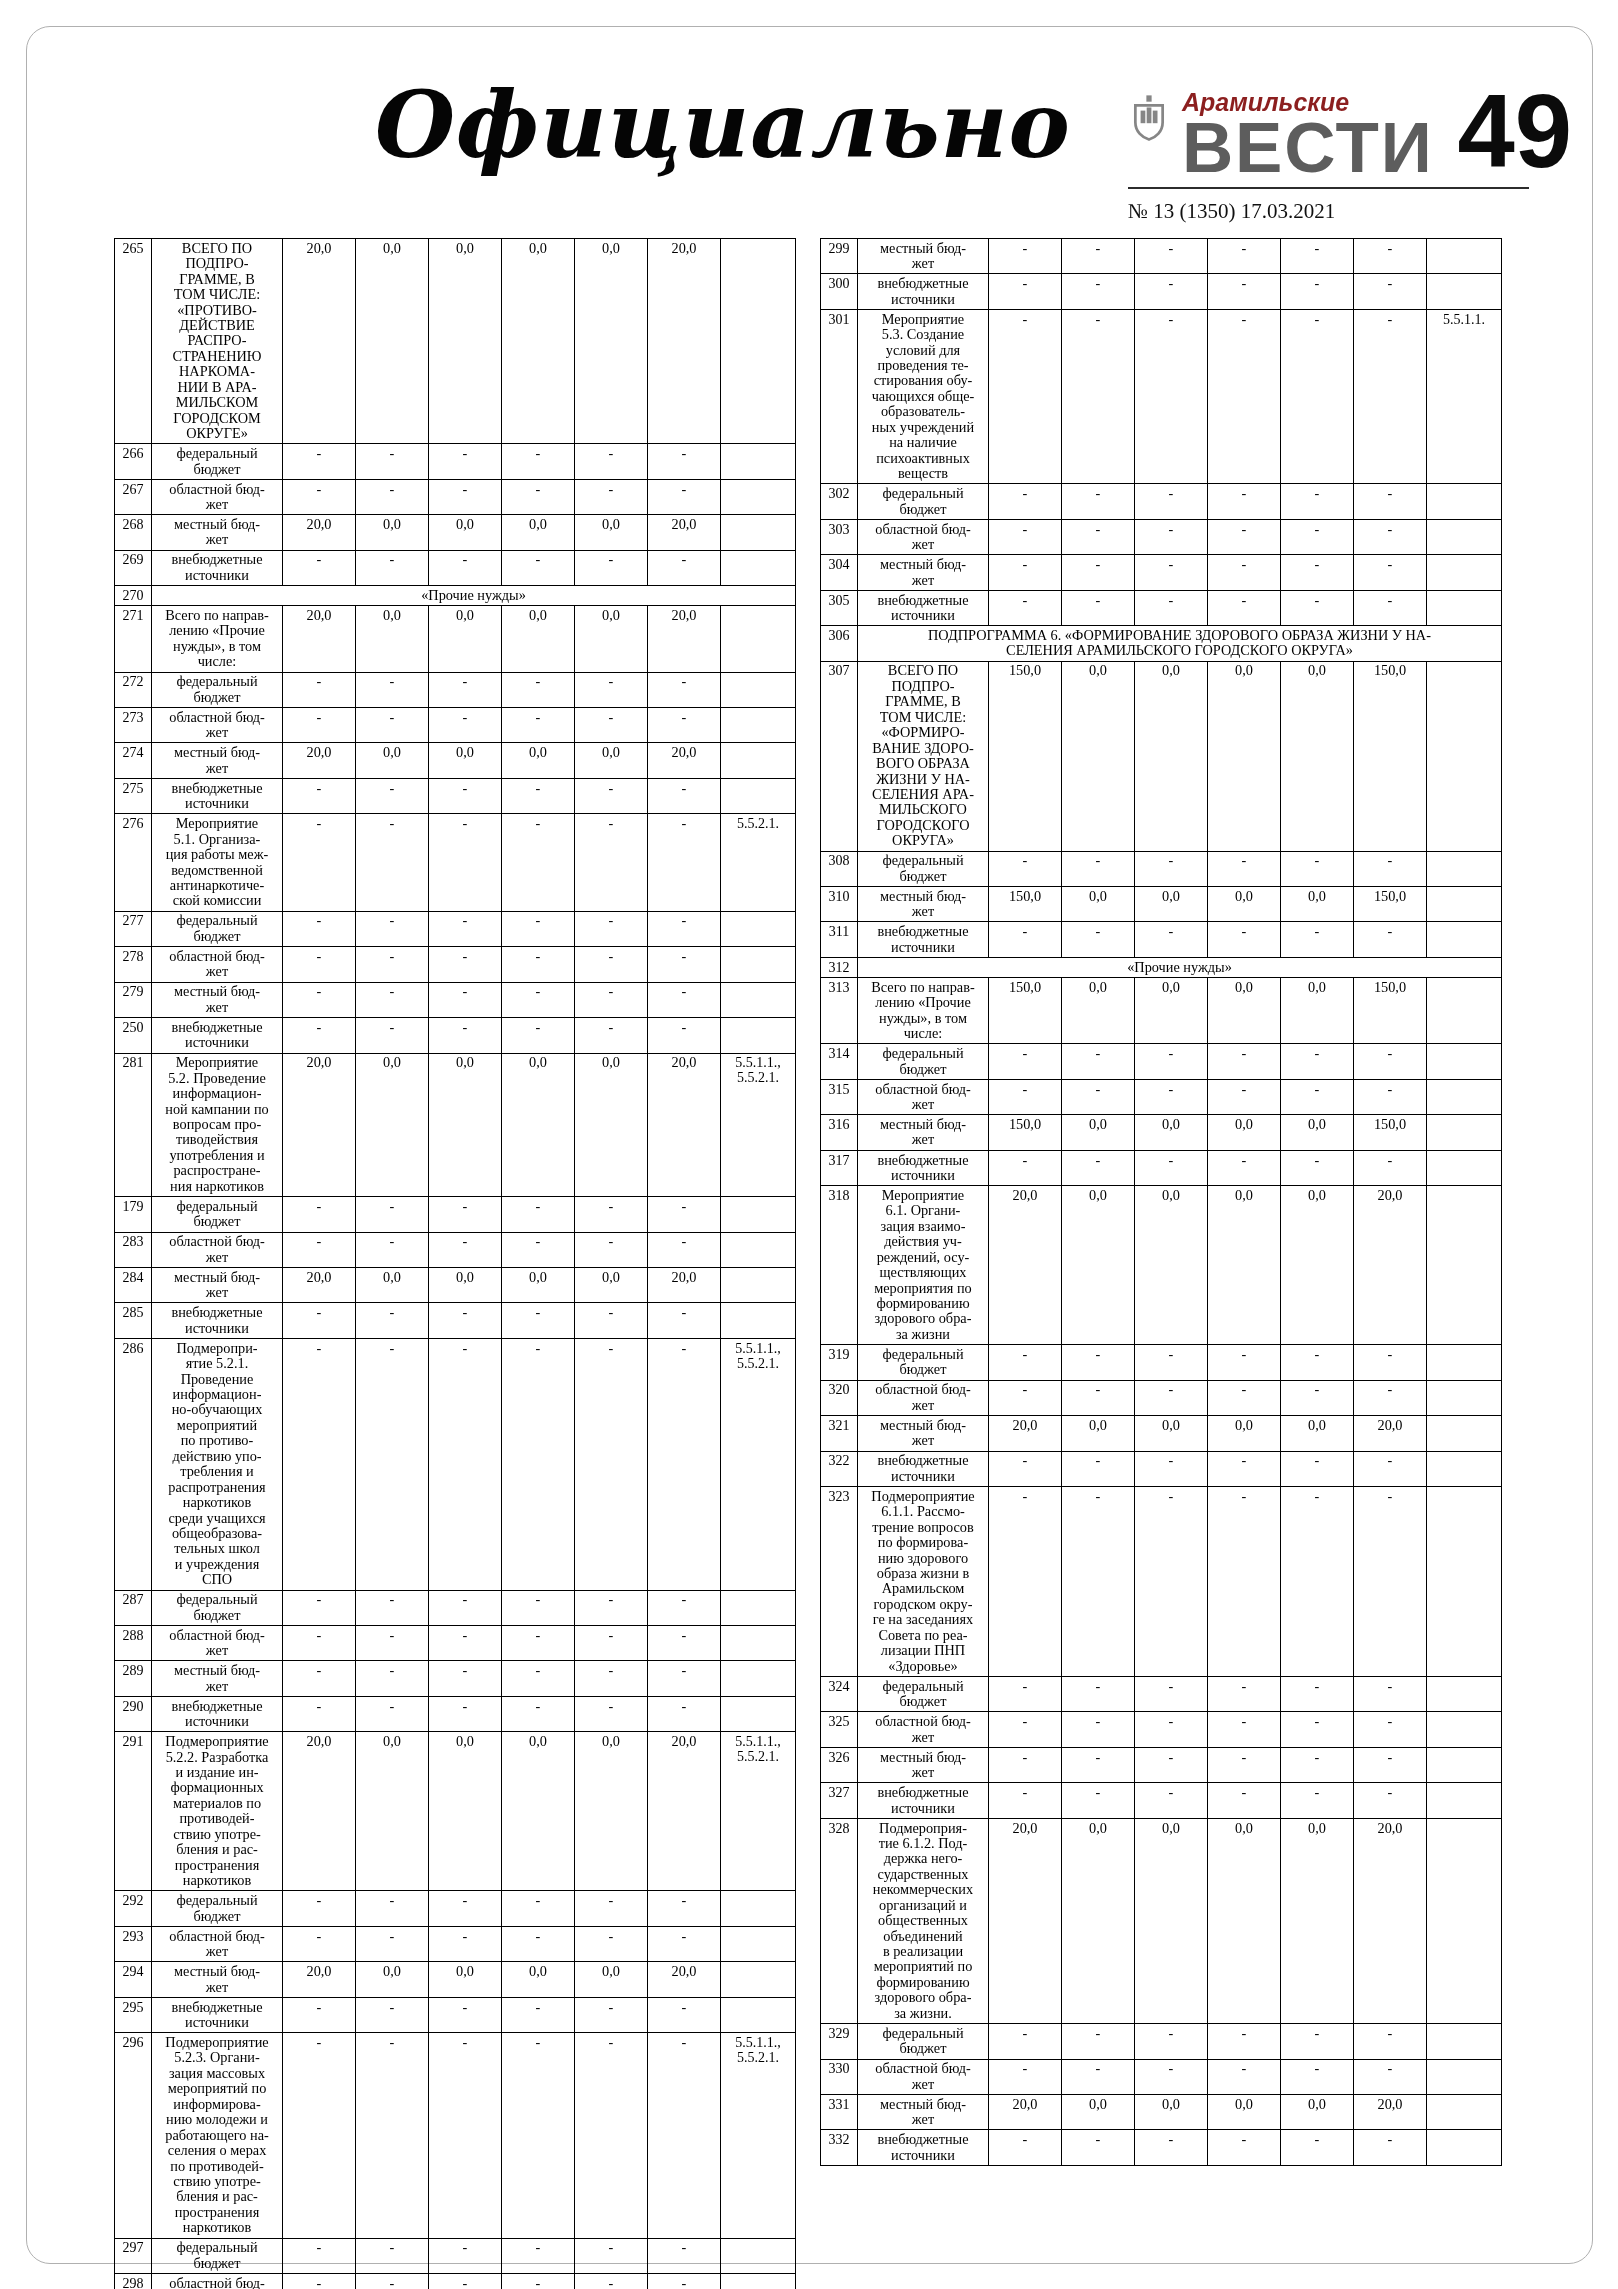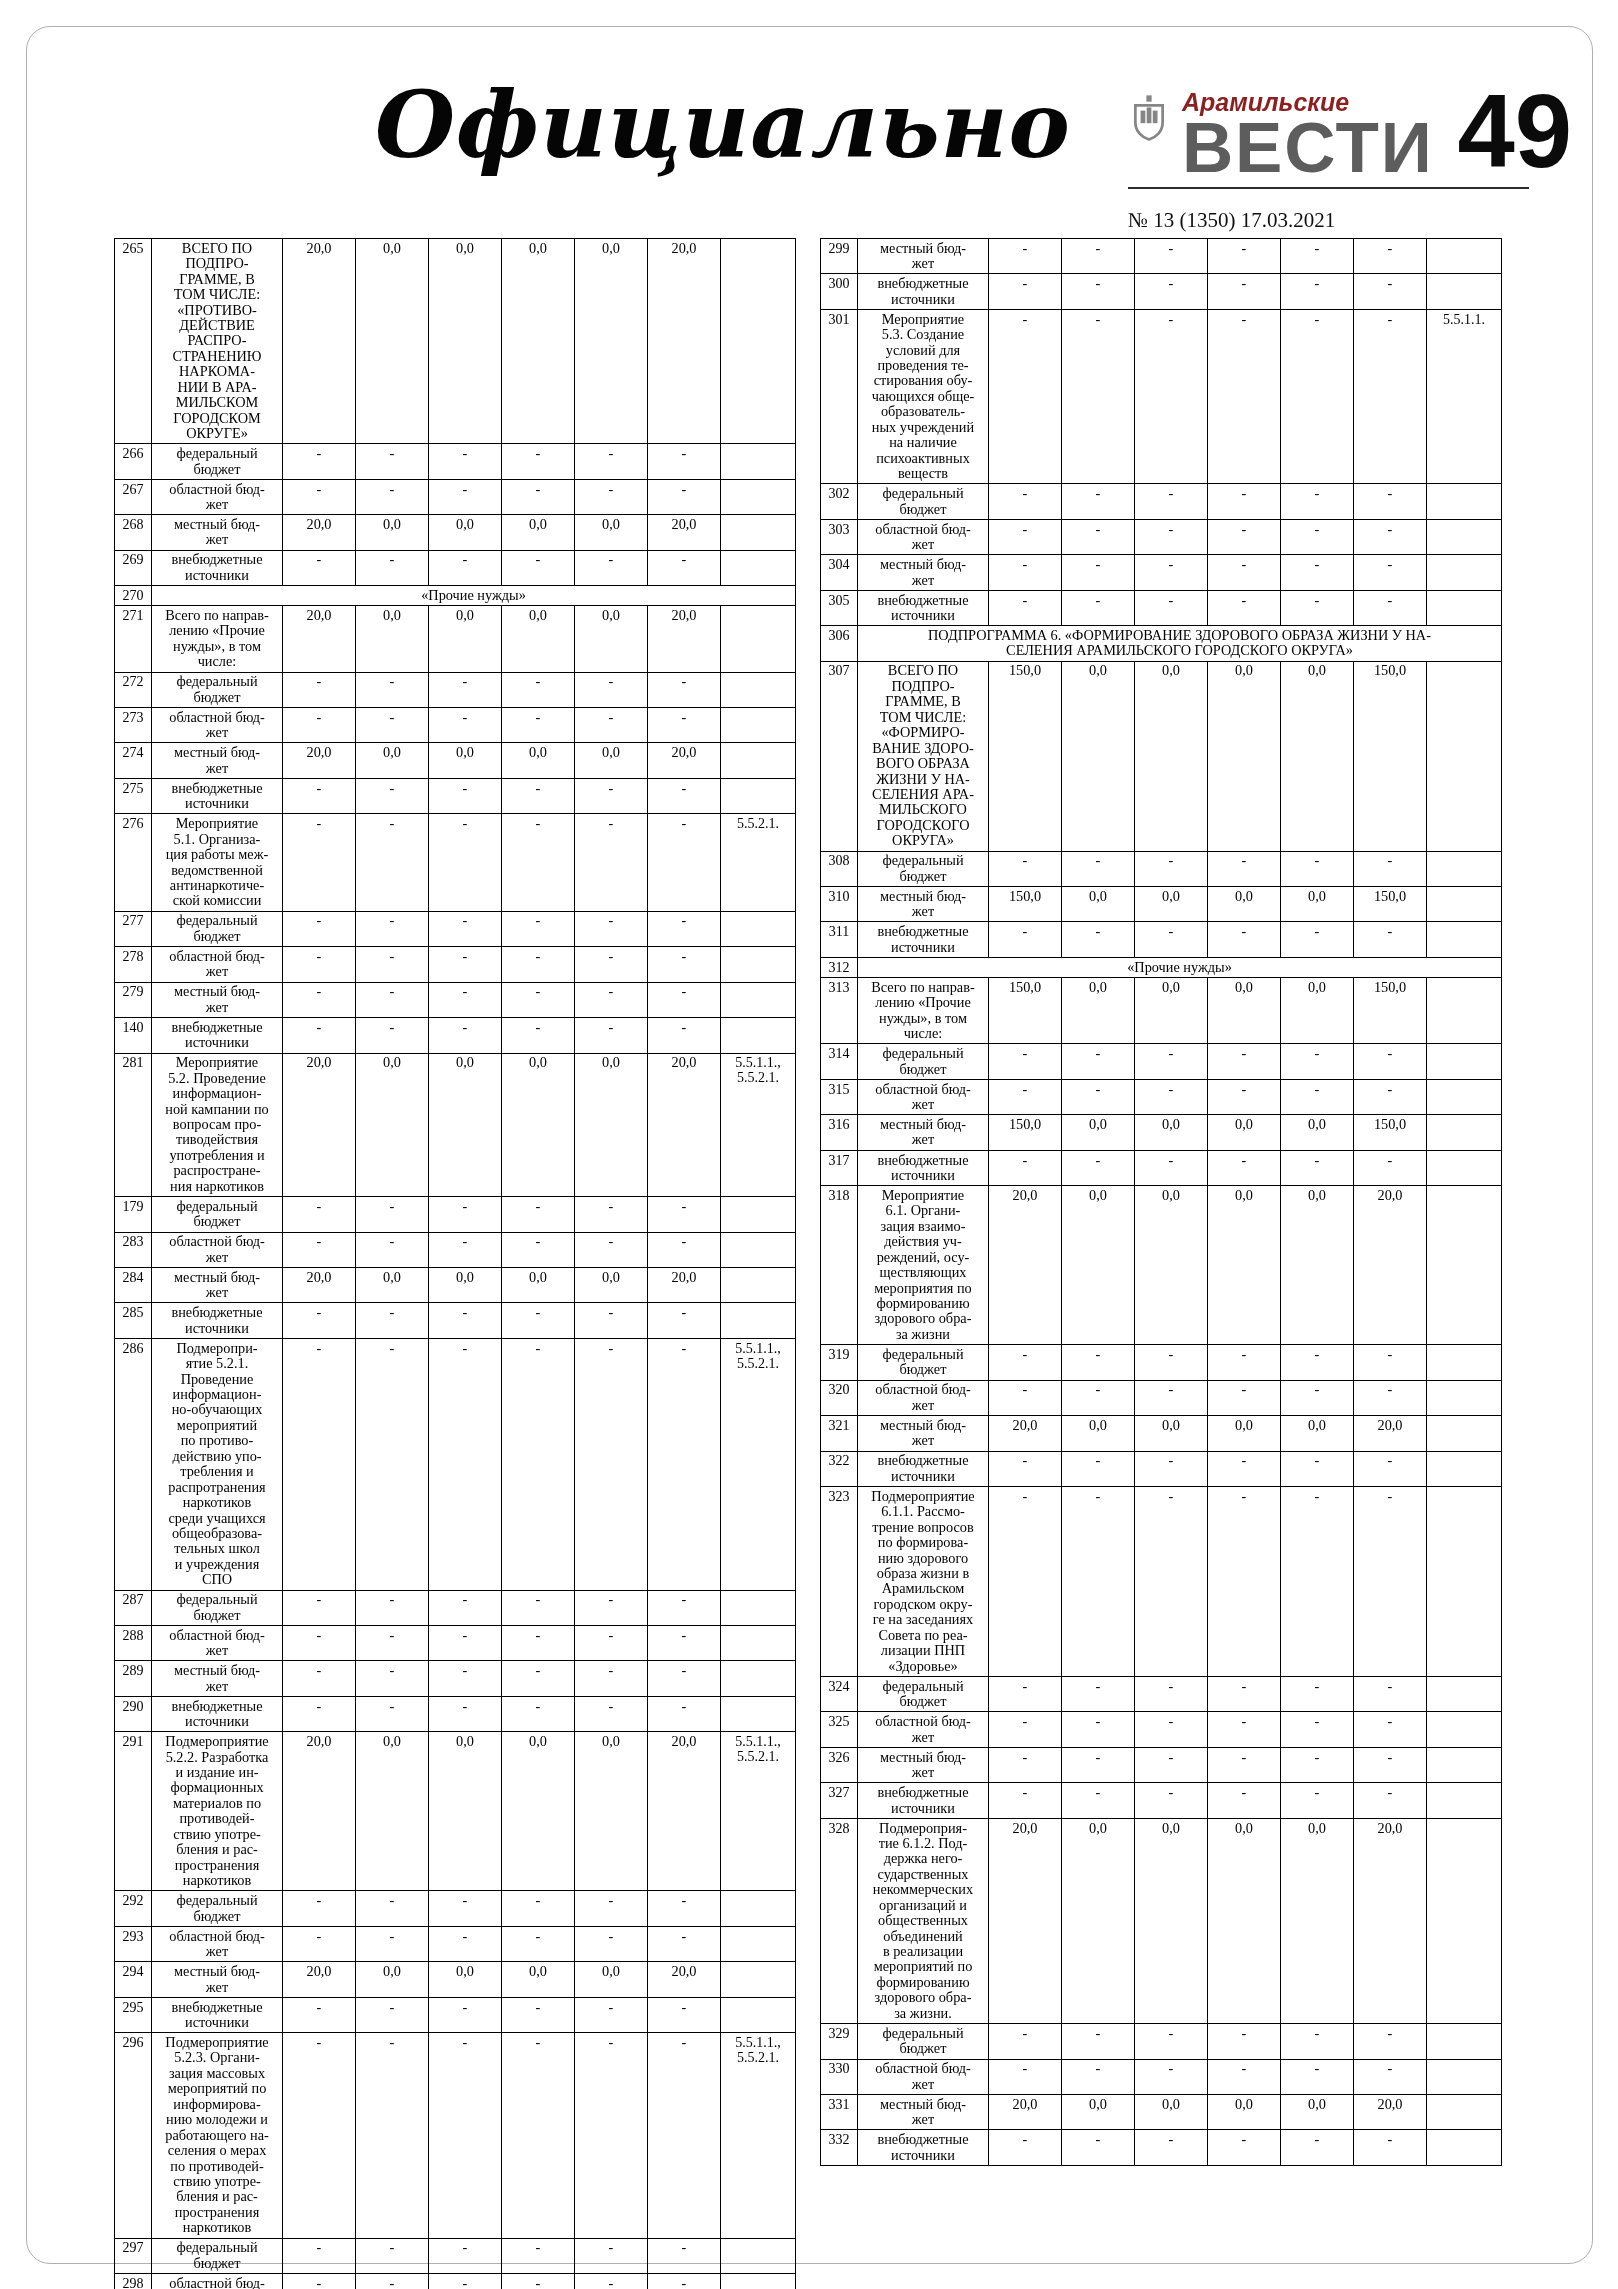--- a/index.html
+++ b/index.html
@@ -38,21 +38,21 @@
     font-weight: bold; font-size: 71px; line-height: 0.92;
     color: #5d5d5d; letter-spacing: 1.8px;
   }
   .mast-spacer { flex: 1 1 auto; }
   .page-number {
     font-family: "Liberation Sans", sans-serif;
     font-weight: bold; font-size: 103px; line-height: 0.84;
     color: #0b0b0b;
   }
   .mast-rule { height: 1.8px; background: #2c2c2c; margin-top: 6.5px; }
-  .issue-line { font-size: 21px; margin-top: 19px; color: #101010; }
+  .issue-line { font-size: 21px; margin-top: 10px; color: #101010; }
   
   .columns {
     position: absolute; left: 114px; top: 238px;
     display: flex; gap: 24px; align-items: flex-start;
   }
   table.budget {
     border-collapse: collapse; table-layout: fixed;
     width: 680px;
     font-size: 14.3px; line-height: 1.08;
   }
@@ -303,21 +303,21 @@
 жет</td>
           <td class="val">-</td>
           <td class="val">-</td>
           <td class="val">-</td>
           <td class="val">-</td>
           <td class="val">-</td>
           <td class="val">-</td>
           <td class="code"></td>
         </tr>
         <tr>
-          <td class="num">140</td>
+          <td class="num">250</td>
           <td class="label">внебюджетные
 источники</td>
           <td class="val">-</td>
           <td class="val">-</td>
           <td class="val">-</td>
           <td class="val">-</td>
           <td class="val">-</td>
           <td class="val">-</td>
           <td class="code"></td>
         </tr>

